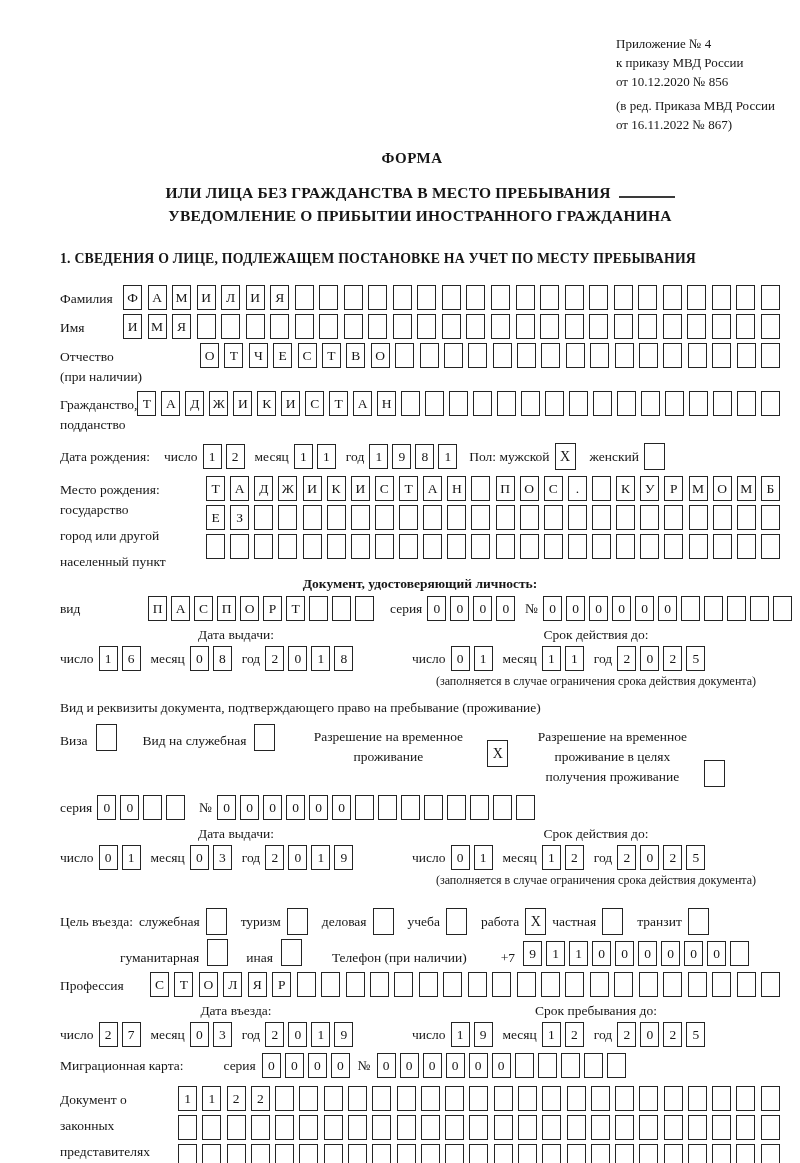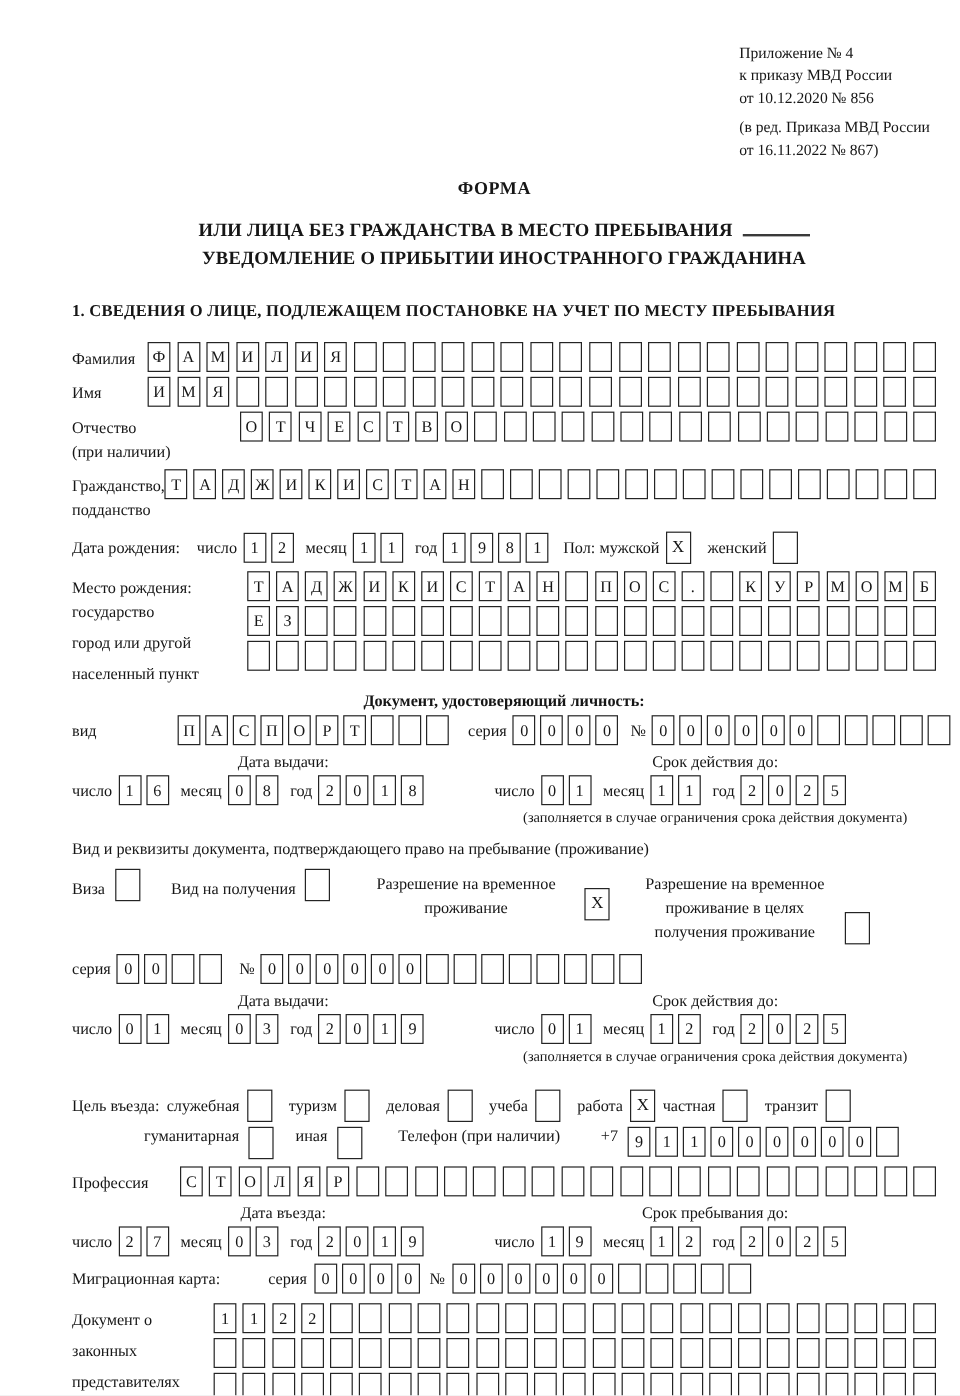--- a/index.html
+++ b/index.html
@@ -49,21 +49,21 @@
   .opt{display:flex;align-items:flex-end;}
   .opt .olabel{line-height:20px;padding-top:4px;}
   .opt .olabel.center{text-align:center;}
   .opt .cb{margin-left:8px;margin-top:1px;}
 
   .purpose{display:flex;align-items:center;font-size:13.5px;margin-top:20px;flex-wrap:nowrap;}
   .purpose .plbl{margin-right:6px;}
   .purpose .cb{margin-right:14px;}
   .purpose .cb:last-child{margin-right:0;}
 
-  .phone-row{display:flex;align-items:flex-start;font-size:13.5px;margin-top:4px;padding-left:60px;}
+  .phone-row{display:flex;align-items:flex-end;font-size:13.5px;margin-top:4px;padding-left:60px;}
 
   .mig-row{display:flex;align-items:center;font-size:13.5px;margin-top:6px;}
 </style>
 </head>
 <body>
 
 <div class="page">
 
   <div class="annex">
     <div>Приложение № 4</div>
@@ -427,21 +427,21 @@
   </div>
 
   <div class="opts">
     <div class="opt">
       <span class="olabel">Виза</span>
       <span class="cells-fixed cb">
           <span class="cell"></span>
         </span>
     </div>
     <div class="opt" style="margin-left:26px">
-      <span class="olabel">Вид на получения</span>
+      <span class="olabel">Вид на служебная</span>
       <span class="cells-fixed cb">
           <span class="cell"></span>
         </span>
     </div>
     <div class="opt" style="margin-left:22px">
       <span class="olabel center" style="width:182px">
         <div>Разрешение на временное</div>
         <div>проживание</div>
       </span>
       <span class="cells-fixed cb">

